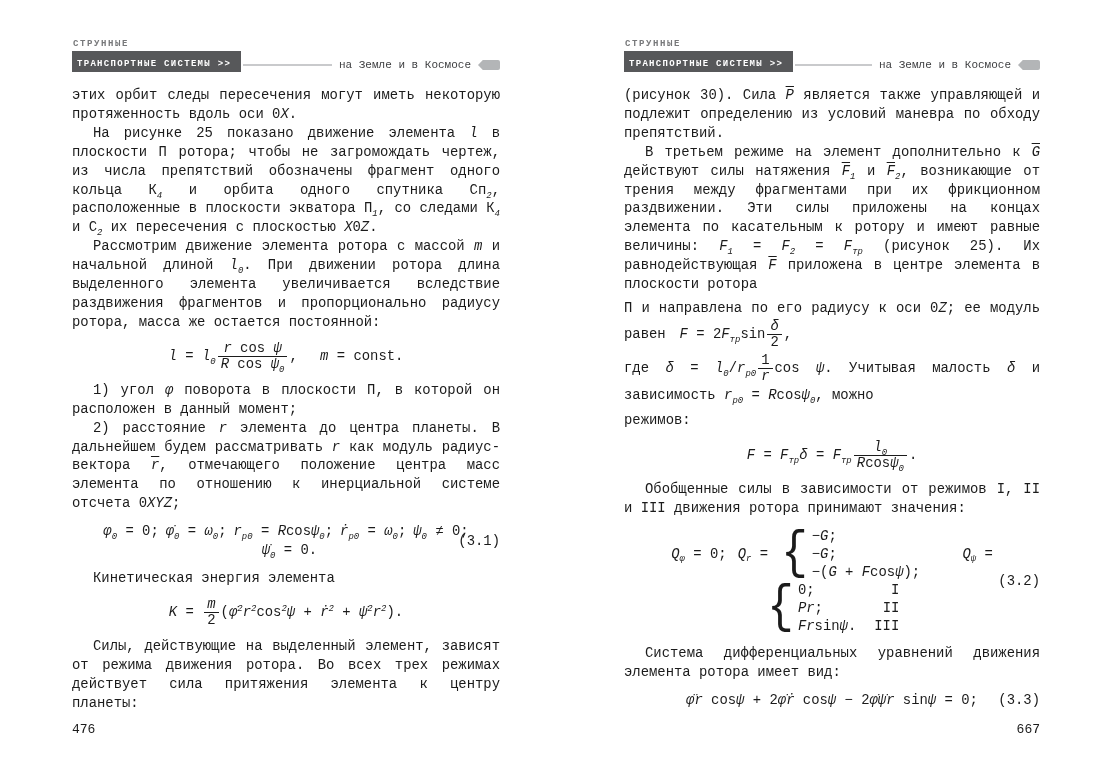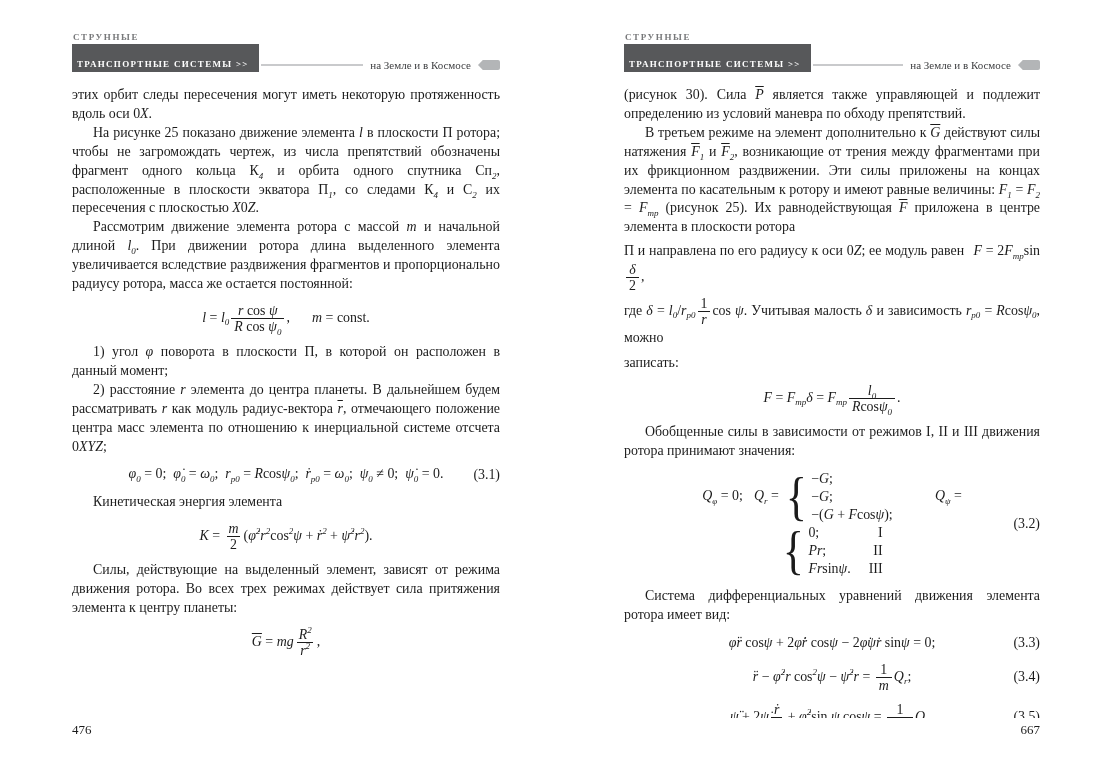--- a/index.html
+++ b/index.html
@@ -1,25 +1,25 @@
 <!DOCTYPE html>
 <html><head>
 <meta charset="utf-8">
 <style>
   html,body{margin:0;padding:0;width:1100px;height:777px;background:#ffffff;overflow:hidden;}
   body{font-family:"Liberation Serif","DejaVu Serif",serif;color:#1b1b1b;}
-  .spread{position:relative;width:1092px;height:777px;background:#ffffff;}
+  .spread{position:relative;width:1092px;height:777px;background:#ffffff;font-family:Liberation Mono, monospace;}
   .page{position:absolute;top:38px;height:714px;}
   #page-left{left:72px;width:428px;}
   #page-right{left:624px;width:416px;}
   
   .hdr{height:34px;display:flex;align-items:flex-end;margin-bottom:14px;}
   .hdr-brand{display:flex;flex-direction:column;align-items:flex-start;}
   .hdr-top{font-size:9px;font-weight:bold;letter-spacing:1.6px;color:#77787a;margin:0 0 2px 1px;}
-  .hdr-box{background:#57585a;color:#ffffff;font-size:9px;font-weight:bold;letter-spacing:1.3px;padding:15px 10px 3px 5px;white-space:nowrap;}
+  .hdr-box{background:#57585a;color:#ffffff;font-size:9px;font-weight:bold;letter-spacing:1.3px;padding:8px 10px 3px 5px;white-space:nowrap;}
   .hdr-line{flex:1;height:2px;background:#c9cacc;margin:0 0 6px 2px;}
   .hdr-right{font-size:11px;color:#3e3f41;margin:0 7px 1px 7px;white-space:nowrap;}
   .hdr-arrow{width:22px;height:10px;background:#b3b5b7;clip-path:polygon(0 50%,22% 0,100% 0,100% 100%,22% 100%);margin-bottom:2px;border-radius:2px;}
   
   .content{max-height:632px;overflow:hidden;font-size:13.9px;line-height:18.9px;}
   .para{text-align:justify;text-indent:21px;margin:0;}
   .para.noind{text-indent:0;}
   .it{font-style:italic;}
   .bar{text-decoration:overline;}
   sub.ss,sup.ss{font-size:9px;font-style:italic;line-height:0;}
@@ -103,21 +103,21 @@
         <div class="para noind"><span class="rm">(рисунок 30). Сила </span><span class="it bar">P</span><span class="rm"> является также управляющей и подлежит определению из условий маневра по обходу препятствий.</span></div>
         <div class="para"><span class="rm">В третьем режиме на элемент дополнительно к </span><span class="it bar">G</span><span class="rm"> действуют силы натяжения </span><span class="it bar">F</span><sub class="ss">1</sub><span class="rm"> и </span><span class="it bar">F</span><sub class="ss">2</sub><span class="rm">, возникающие от трения между фрагментами при их фрикционном раздвижении. Эти силы приложены на концах элемента по касательным к ротору и имеют равные величины: </span><span class="it">F</span><sub class="ss">1</sub><span class="rm"> = </span><span class="it">F</span><sub class="ss">2</sub><span class="rm"> = </span><span class="it">F</span><sub class="ss">тр</sub><span class="rm"> (рисунок 25). Их равнодействующая </span><span class="it bar">F</span><span class="rm"> приложена в центре элемента в плоскости ротора</span></div>
         <div class="fline"><span class="rm">П и направлена по его радиусу к оси 0</span><span class="it">Z</span><span class="rm">; ее модуль равен </span><span class="sp" style="width: 0.4em;">&nbsp;</span><span class="it">F</span><span class="rm"> = 2</span><span class="it">F</span><sub class="ss">тр</sub><span class="rm">sin</span><span class="frac">
             <span class="fn"><span class="it">δ</span></span>
             <span class="fd"><span class="rm">2</span></span>
           </span><span class="rm">,</span></div>
         <div class="fline"><span class="rm">где </span><span class="it">δ</span><span class="rm"> = </span><span class="it">l</span><sub class="ss">0</sub><span class="rm">/</span><span class="it">r</span><sub class="ss">p0</sub><span class="frac">
             <span class="fn"><span class="rm">1</span></span>
             <span class="fd"><span class="it">r</span></span>
           </span><span class="rm">cos </span><span class="it">ψ</span><span class="rm">. Учитывая малость </span><span class="it">δ</span><span class="rm"> и зависимость </span><span class="it">r</span><sub class="ss">p0</sub><span class="rm"> = </span><span class="it">R</span><span class="rm">cos</span><span class="it">ψ</span><sub class="ss">0</sub><span class="rm">, можно</span></div>
-        <div class="fline"><span class="rm">записать:</span></div>
+        <div class="fline"><span class="rm">режимов:</span></div>
         <div class="eq">
           <span class="eqbody"><span class="it">F</span><span class="rm"> = </span><span class="it">F</span><sub class="ss">тр</sub><span class="it">δ</span><span class="rm"> = </span><span class="it">F</span><sub class="ss">тр</sub><span class="frac">
               <span class="fn"><span class="it">l</span><sub class="ss">0</sub></span>
               <span class="fd"><span class="it">R</span><span class="rm">cos</span><span class="it">ψ</span><sub class="ss">0</sub></span>
             </span><span class="rm">.</span></span>
         </div>
         <div class="para"><span class="rm">Обобщенные силы в зависимости от режимов I, II и III движения ротора принимают значения:</span></div>
         <div class="eq">
           <span class="eqbody"><span class="it">Q</span><sub class="ss">φ</sub><span class="rm"> = 0;</span><span class="sp" style="width: 0.8em;">&nbsp;</span><span class="it">Q</span><sub class="ss">r</sub><span class="rm"> = </span><span class="cases">
               <span class="brace">{</span>

